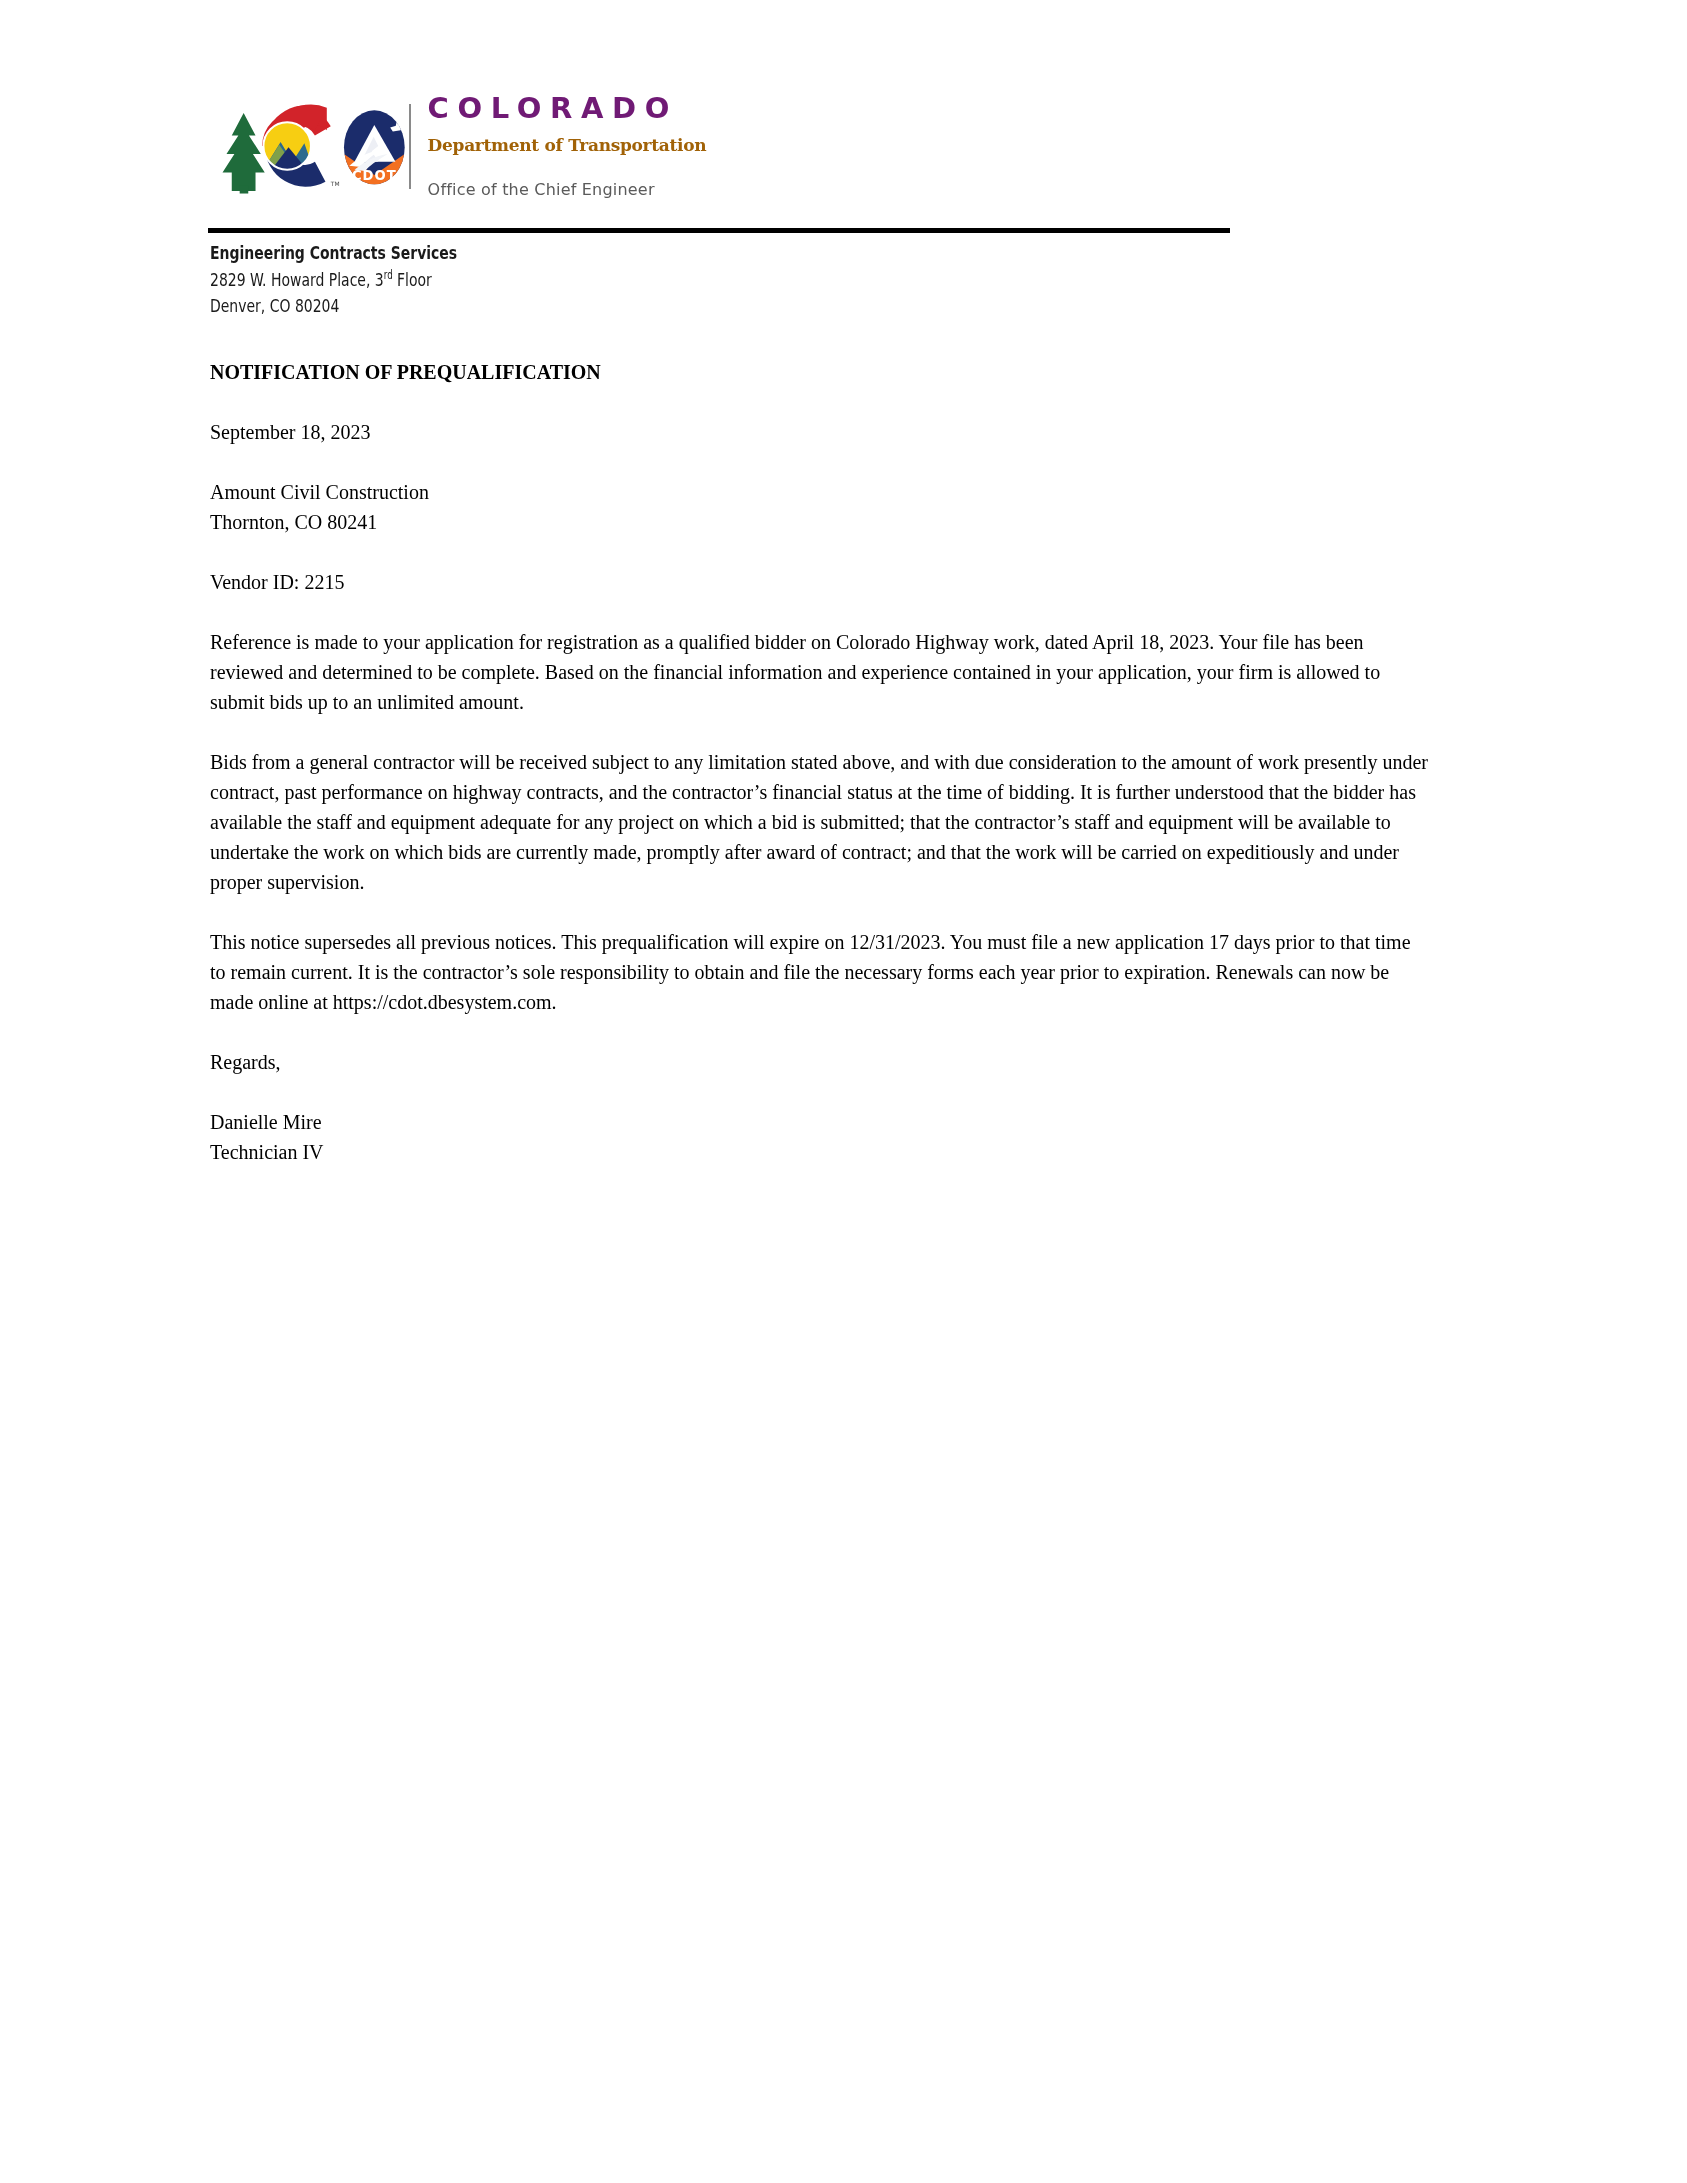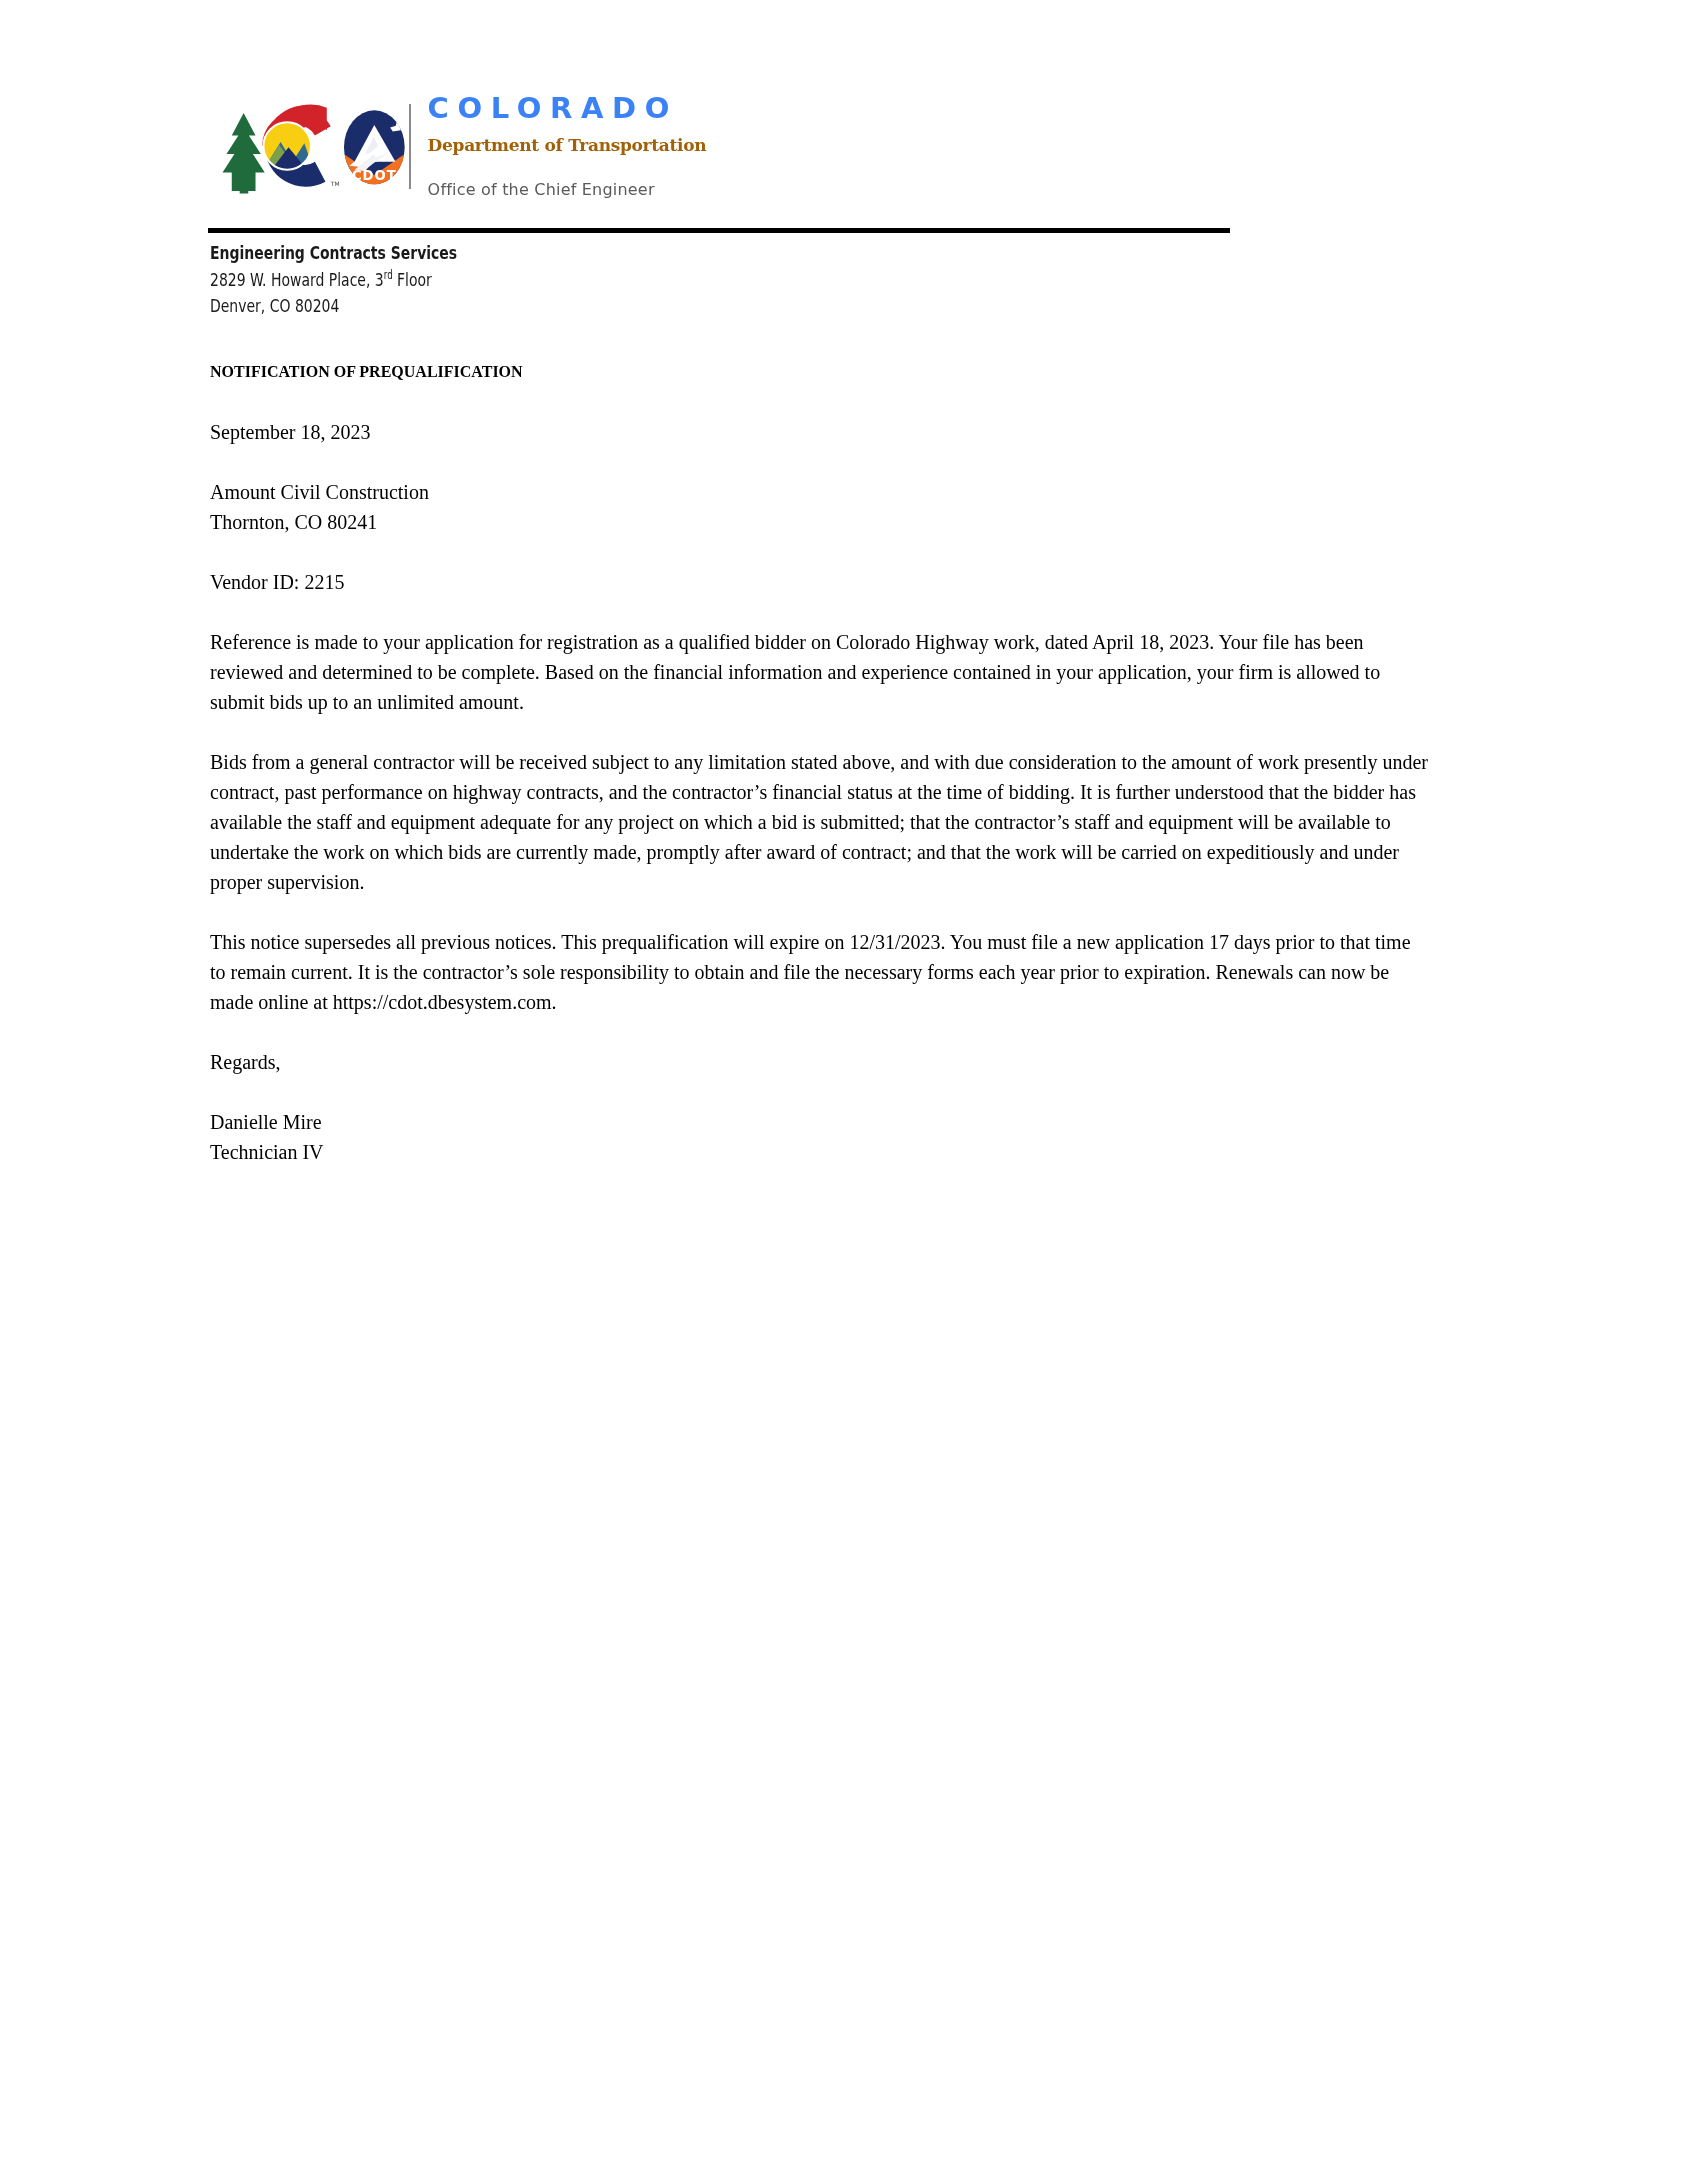--- a/index.html
+++ b/index.html
@@ -59,21 +59,21 @@
     flex-direction: column;
     justify-content: center;
     height: 99px;
   }
 
   .wm-colorado {
     font-family: "DejaVu Sans", sans-serif;
     font-weight: bold;
     font-size: 29px;
     letter-spacing: 8.6px;
-    color: #3b82f6;
+    color: #701a75;
     line-height: 1.05;
   }
   .wm-dept {
     font-family: "DejaVu Serif", serif;
     font-weight: bold;
     font-size: 17px;
     color: #a16207;
     line-height: 1.25;
     margin-top: 12px;
     letter-spacing: -0.3px;
@@ -123,21 +123,21 @@
     top: 357px;
     width: 1221px;
     font-family: "Liberation Serif", "DejaVu Serif", serif;
     font-size: 20px;
     line-height: 30px;
     color: #000000;
   }
 
   .letter-title {
     font-weight: bold;
-    font-size: 16px;
+    font-size: 20px;
     line-height: 30px;
     margin: 0;
   }
 
   .blank-line { height: 30px; }
 
   .para {
     margin: 0;
     text-align: left;
   }

